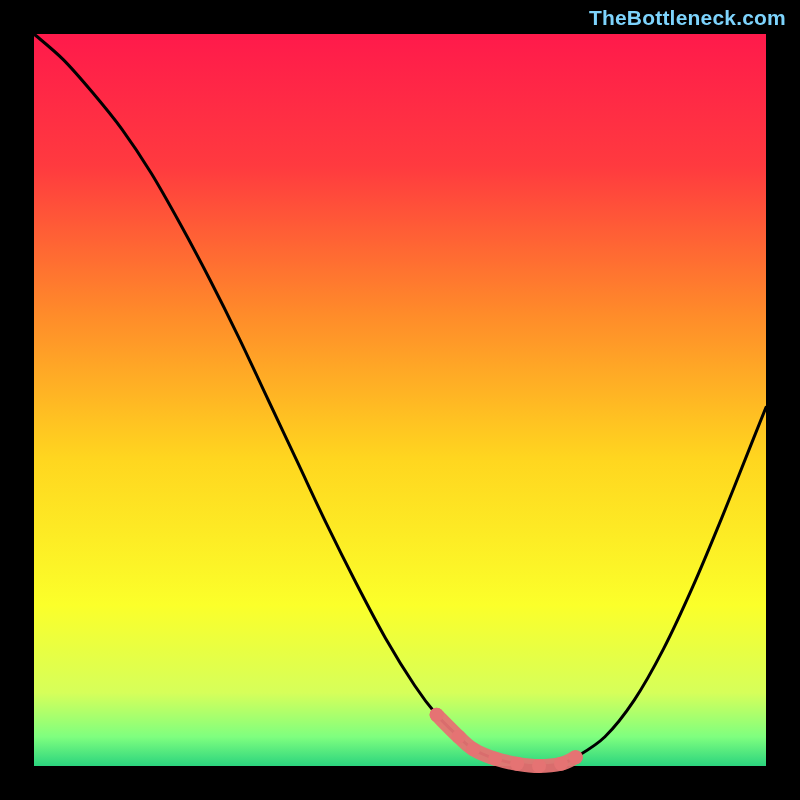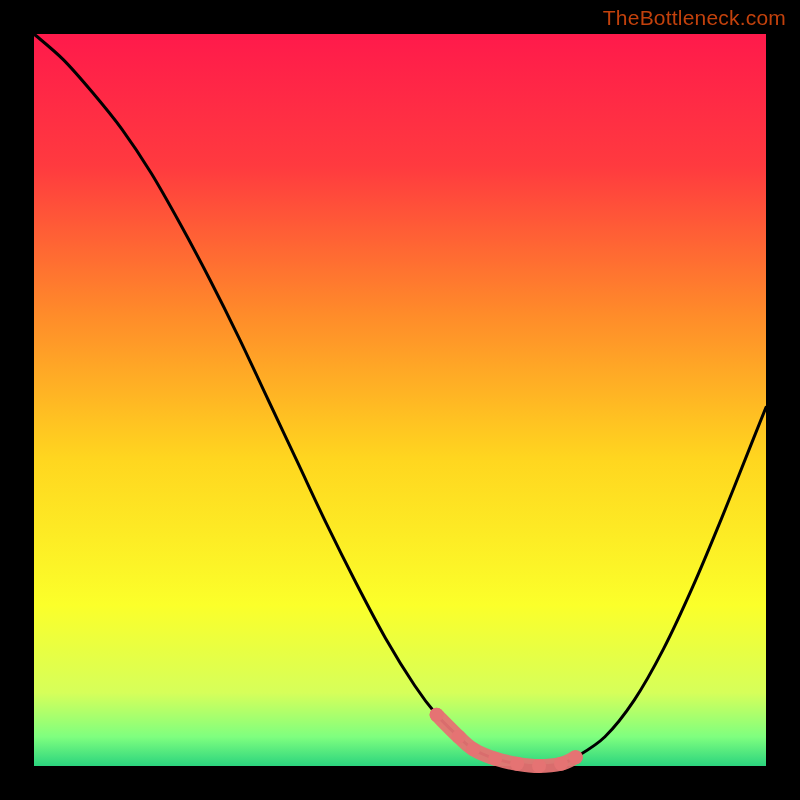--- a/index.html
+++ b/index.html
@@ -25,22 +25,22 @@
     width: 732px;
     height: 732px;
     
   }
   .attribution {
     position: absolute;
     top: 6px;
     right: 14px;
     font-family: Arial, Helvetica, sans-serif;
     font-size: 21px;
-    font-weight: 400;
-    color: #c2410c;
+    font-weight: 700;
+    color: #7dd3fc;
     letter-spacing: 0.2px;
   }
   svg.overlay {
     position: absolute;
     left: 34px;
     top: 34px;
     width: 732px;
     height: 732px;
     overflow: visible;
   }

